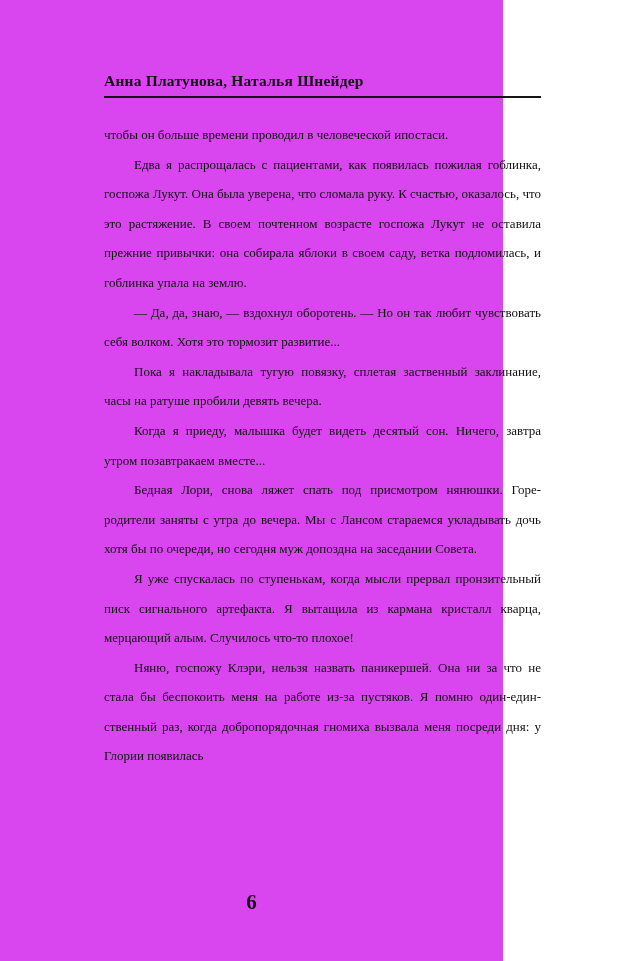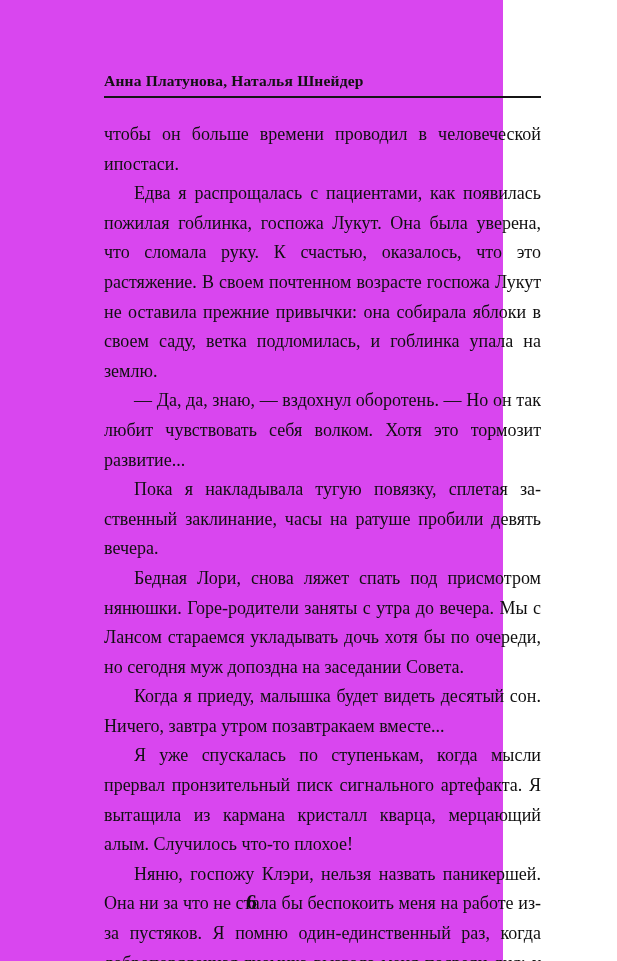--- a/index.html
+++ b/index.html
@@ -37,21 +37,21 @@
     white-space: nowrap;
   }
   .rule {
     border: 0;
     border-top: 2px solid #151515;
     margin: 0 0 22px 0;
     width: 100%;
   }
   .body-text p {
     margin: 0;
-    font-size: 18px;
+    font-size: 13px;
     line-height: 29.6px;
     text-align: justify;
     text-justify: inter-word;
     color: #101010;
     hyphens: manual;
   }
   .body-text p.indent {
     text-indent: 30px;
   }
   .page-number {
@@ -72,22 +72,22 @@
   <div class="content">
 
     <div class="header">Анна Платунова, Наталья Шнейдер</div>
     <hr class="rule">
 
     <div class="body-text">
       <p>чтобы он больше времени проводил в человече­ской ипостаси.</p>
       <p class="indent">Едва я распрощалась с пациентами, как появи­лась пожилая гоблинка, госпожа Лукут. Она была уверена, что сломала руку. К счастью, оказалось, что это растяжение. В своем почтенном возрасте госпожа Лукут не оставила прежние привычки: она собирала яблоки в своем саду, ветка подломи­лась, и гоблинка упала на землю.</p>
       <p class="indent">— Да, да, знаю, — вздохнул оборотень. — Но он так любит чувствовать себя волком. Хотя это тор­мозит развитие...</p>
       <p class="indent">Пока я накладывала тугую повязку, сплетая за­ственный заклинание, часы на ратуше пробили девять вечера.</p>
+      <p class="indent">Когда я приеду, малышка будет видеть десятый сон. Ничего, завтра утром позавтракаем вместе...</p>
       <p class="indent">Бедная Лори, снова ляжет спать под присмот­ром нянюшки. Горе-родители заняты с утра до вечера. Мы с Лансом стараемся укладывать дочь хотя бы по очереди, но сегодня муж допоздна на заседании Совета.</p>
-      <p class="indent">Когда я приеду, малышка будет видеть десятый сон. Ничего, завтра утром позавтракаем вместе...</p>
       <p class="indent">Я уже спускалась по ступенькам, когда мысли прервал пронзительный писк сигнального арте­факта. Я вытащила из кармана кристалл кварца, мерцающий алым. Случилось что-то плохое!</p>
       <p class="indent">Няню, госпожу Клэри, нельзя назвать паникер­шей. Она ни за что не стала бы беспокоить меня на работе из-за пустяков. Я помню один-един­ственный раз, когда добропорядочная гномиха вызвала меня посреди дня: у Глории появилась</p>
     </div>
 
   </div>
 
   <div class="page-number">6</div>
 </div>
 
 </body></html>

